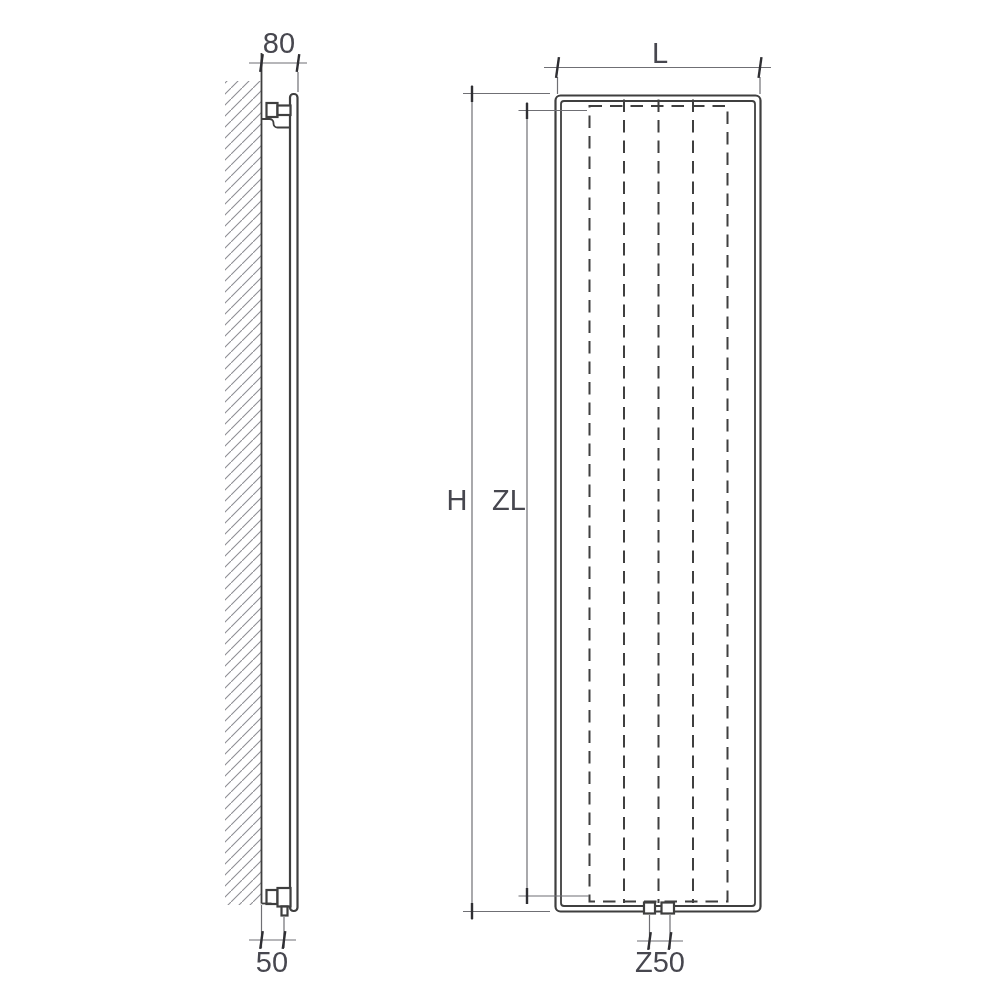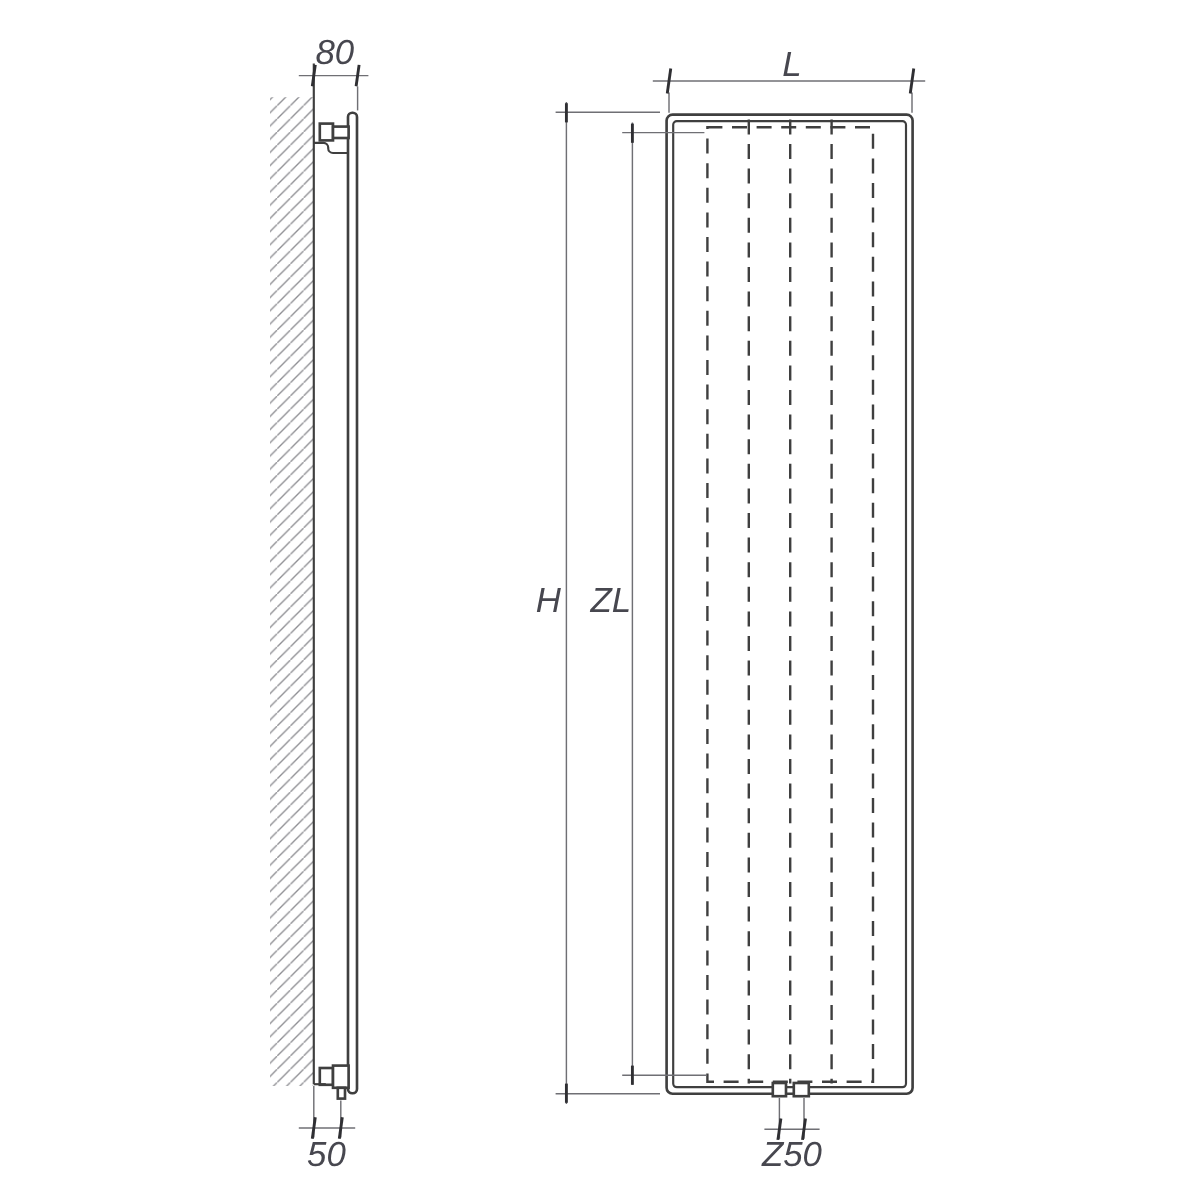--- a/index.html
+++ b/index.html
@@ -1,20 +1,20 @@
 <!DOCTYPE html>
 <html style="--bg: #ffffff; --line: #3f3f3f; --dim: #6f6f74; --tick: #2f2f33; --hatch: #8d8d92; --text: #47474f;"><head>
 <meta charset="utf-8">
 <style>
   :root{
     --bg:#ffffff; --line:#3f3f3f; --dim:#6f6f74; --tick:#2f2f33;
     --hatch:#8d8d92; --text:#47474f;
   }
   html,body{margin:0;padding:0;background:var(--bg);}
-  .stage{width:1000px;height:1000px;position:relative;background:var(--bg);font-style:italic;}
+  .stage{width:1000px;height:1000px;position:relative;background:var(--bg);}
   svg{display:block;}
   svg text{font-family:"Liberation Sans","DejaVu Sans",sans-serif;}
   .dline{stroke:var(--line);stroke-width:1.8;fill:none;}
   .dline2{stroke:var(--line);stroke-width:2.2;fill:#fff;}
   .dim{stroke:var(--dim);stroke-width:1.2;fill:none;}
   .tick{stroke:var(--tick);stroke-width:2.4;fill:none;}
   .dash{stroke:var(--line);stroke-width:2;fill:none;stroke-dasharray:12.5 8;}
   .lbl{fill:var(--text);font-size:29px;}
 </style>
 </head>

